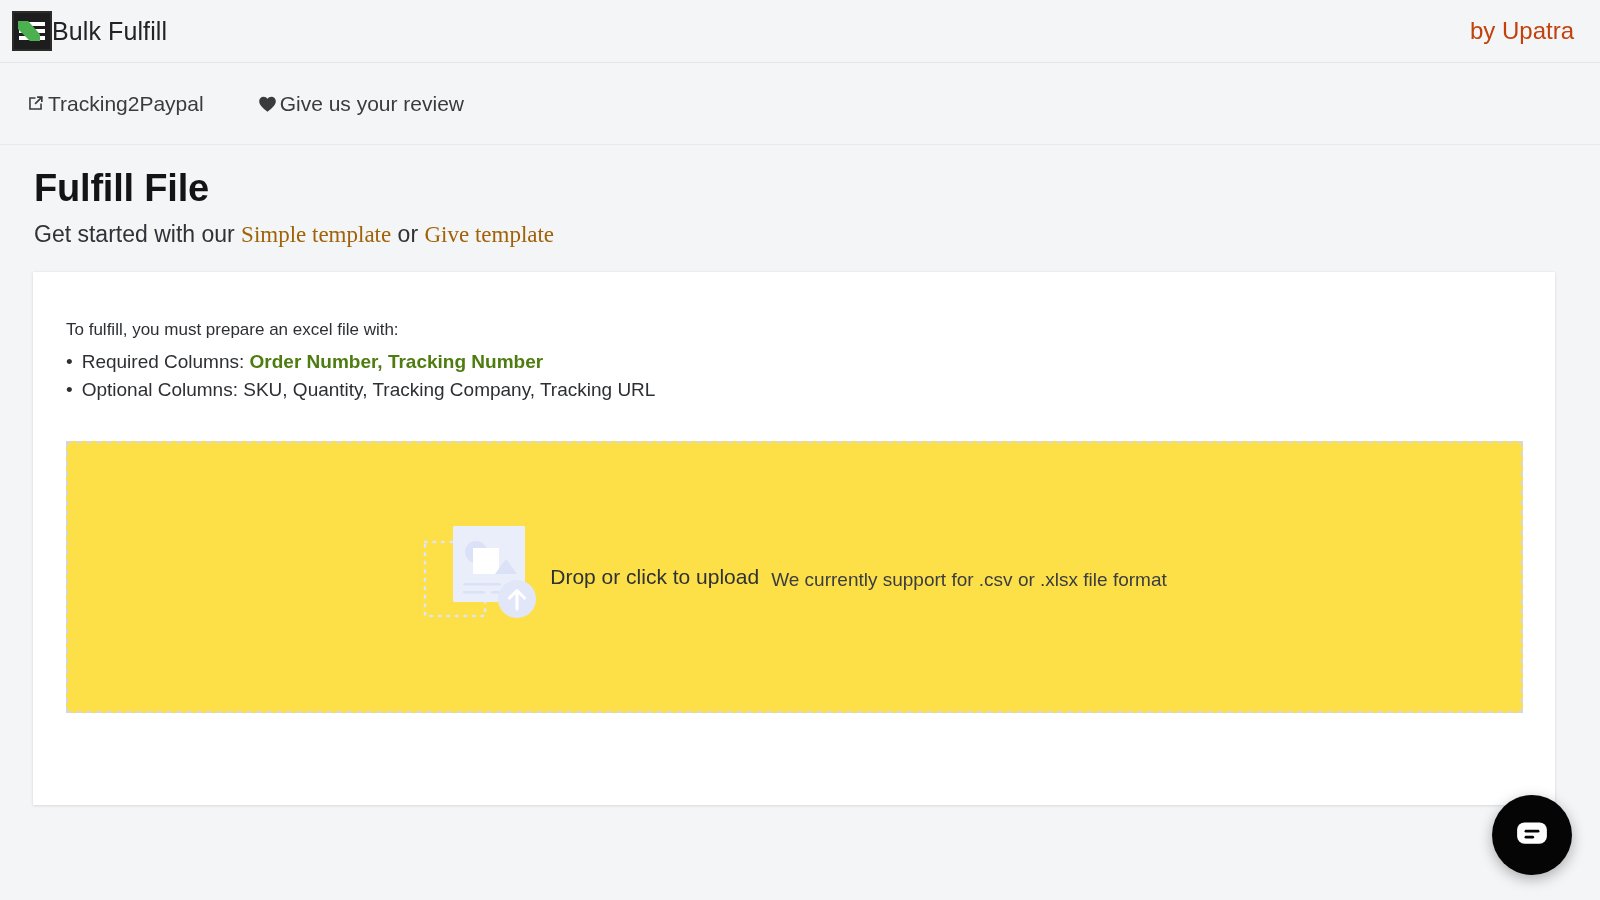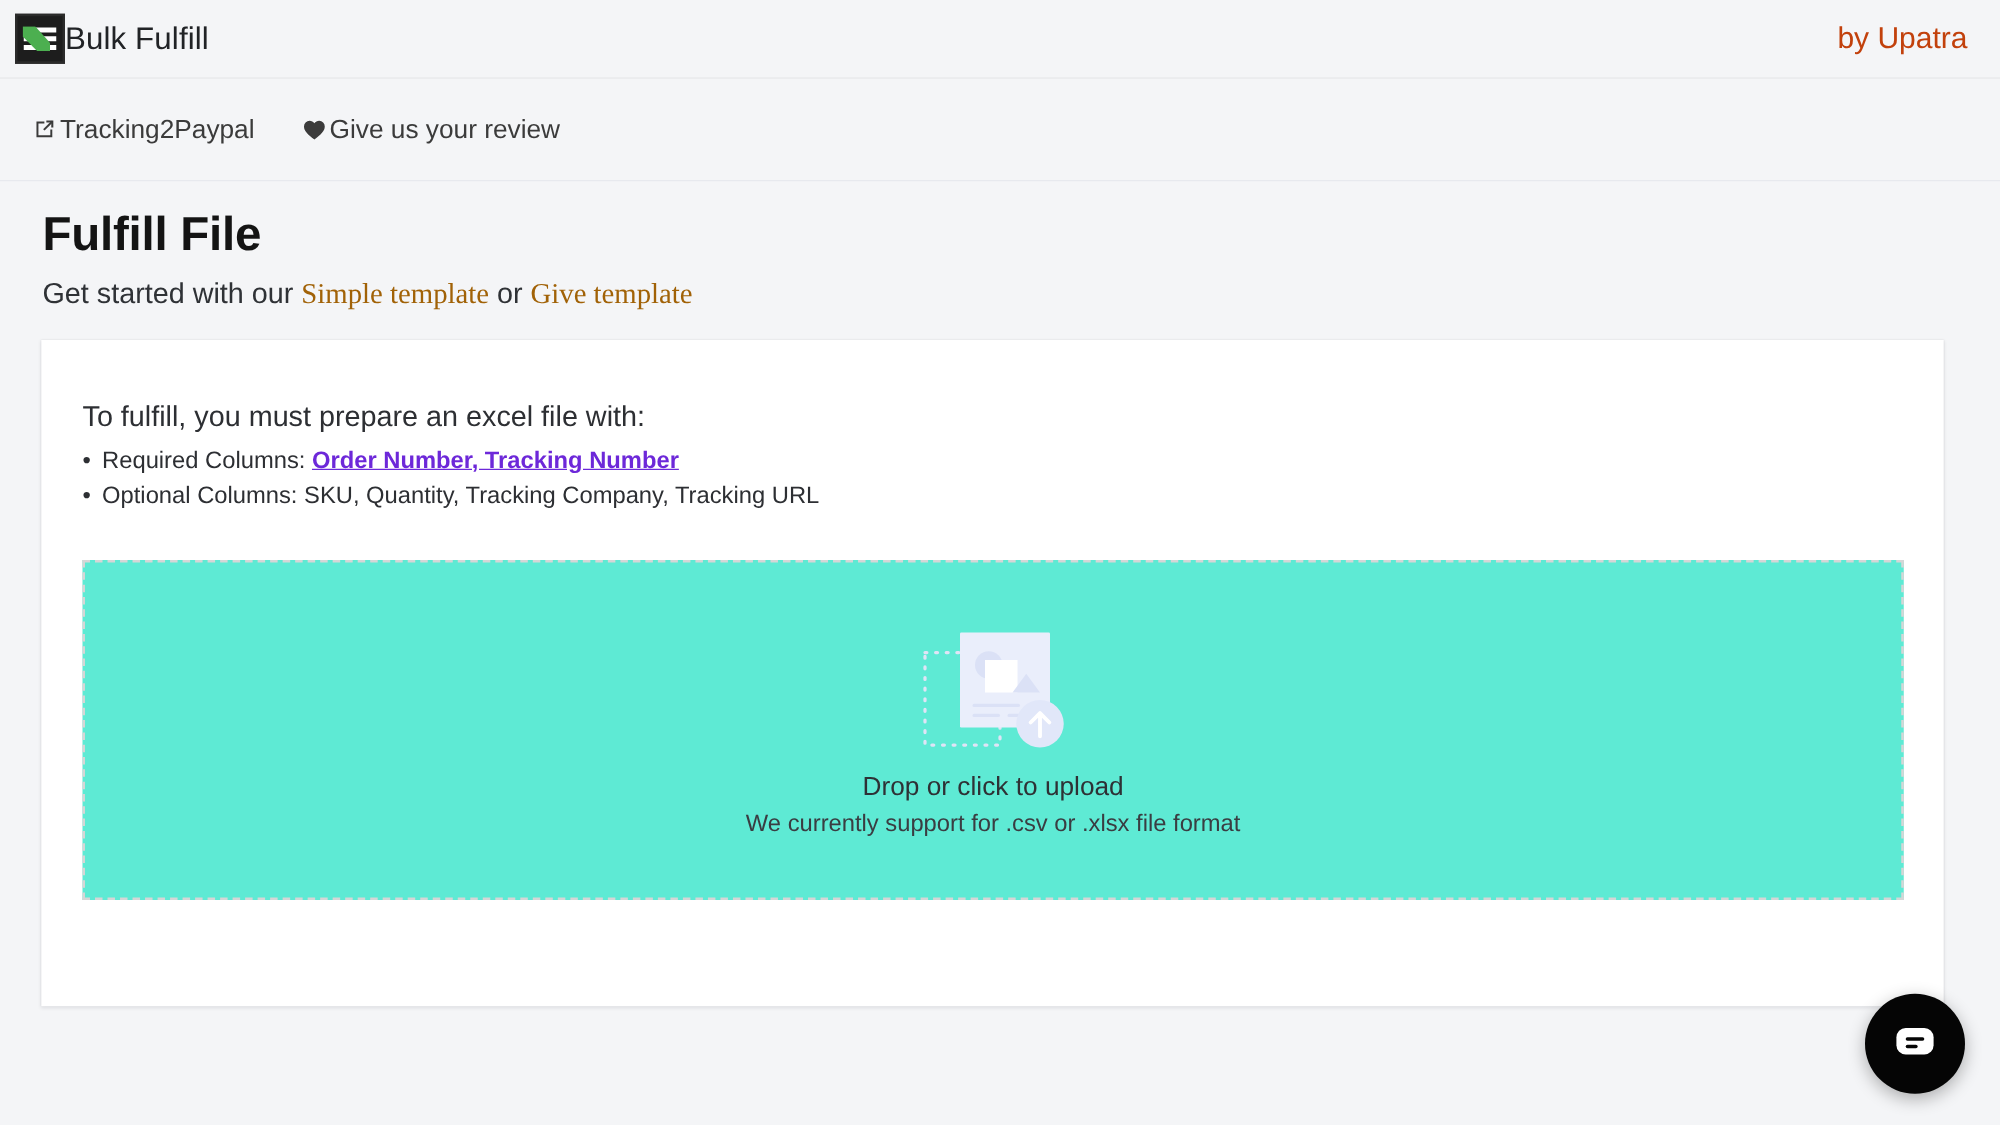--- a/index.html
+++ b/index.html
@@ -52,21 +52,21 @@
   
   .nav-bar {
     height: 82px;
     background: #f4f5f7;
     border-bottom: 1px solid #e7e9ee;
     display: flex;
     align-items: center;
     padding: 0 26px 0 26px;
   }
   .nav-group { display: flex; align-items: center; }
-  .nav-group.left { gap: 38px; }
+  .nav-group.left { gap: 54px; }
   .nav-group.right { margin-left: auto; gap: 42px; }
   .nav-link {
     display: inline-flex; align-items: center; gap: 3px;
     font-size: 21px; color: #3b3b3b; text-decoration: none;
     white-space: nowrap;
   }
   .nav-link .ico { display: inline-flex; align-items: center; }
   .nav-link svg { display: block; }
 
   
@@ -82,38 +82,39 @@
   .page-sub a { color: #a16207; text-decoration: none; font-family: Liberation Serif, serif; }
 
   
   .card {
     margin: 24px 0 0 33px;
     width: 1522px; height: 533px;
     background: #ffffff;
     box-shadow: 0 1px 3px rgba(15,20,35,.10), 0 0 1px rgba(15,20,35,.10);
     padding: 48px 32px 0 33px;
   }
-  .req-intro { font-size: 23px; color: #2d2f33; font-weight: 300; }
+  .req-intro { font-size: 17px; color: #2d2f33; font-weight: 300; }
   .req-list { margin-top: 8px; list-style: none; }
   .req-list li {
     font-size: 19px; color: #2d2f33; font-weight: 300;
     line-height: 1.48; display: flex; gap: 9px;
   }
   .req-list li .dot { color: #2d2f33; }
-  .req-list li b { font-weight: bold; color: #6d28d9; text-decoration: underline; }
+  .req-list li b { font-weight: bold; color: #4d7c0f; }
 
   
   .dropzone {
     margin-top: 37px;
     height: 272px;
     border: 2px dashed #d6d6d6;
-    display: flex; flex-direction: column;
+    display: flex; flex-direction: row;
     align-items: center; justify-content: center;
     cursor: pointer;
-    background: #5eead4;
+    background: #fde047;
+    gap: 12px;
   }
   .dz-art { width: 116px; height: 104px; position: relative; margin-bottom: 18px; }
   .dz-title { font-size: 21px; color: #2e3135; font-weight: 300; }
   .dz-sub { font-size: 19px; color: #3a3d42; font-weight: 300; margin-top: 7px; }
 
   
   .chat-fab {
     position: absolute; right: 28px; bottom: 25px;
     width: 80px; height: 80px; border-radius: 50%;
     background: #050505;

